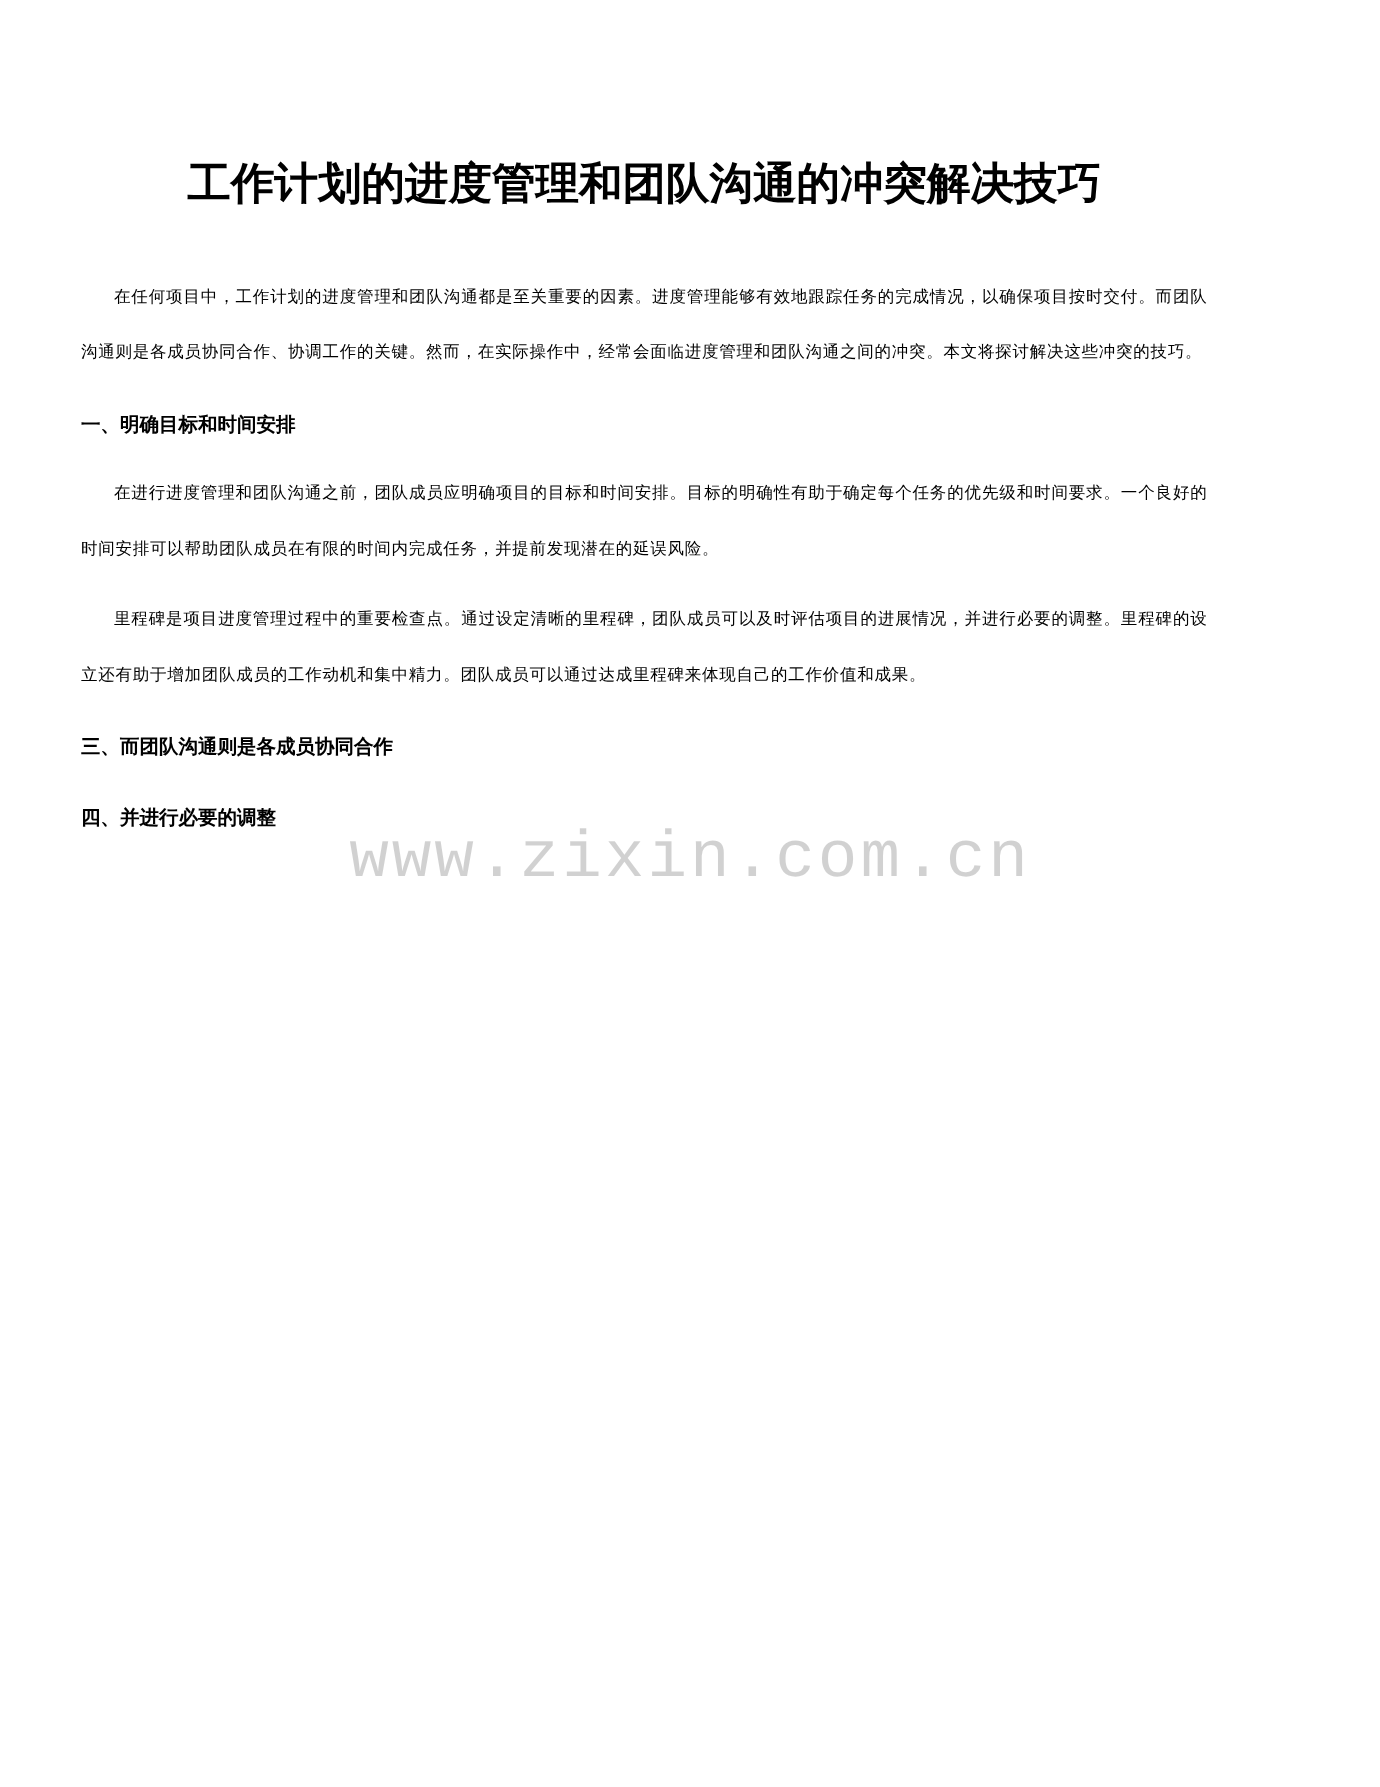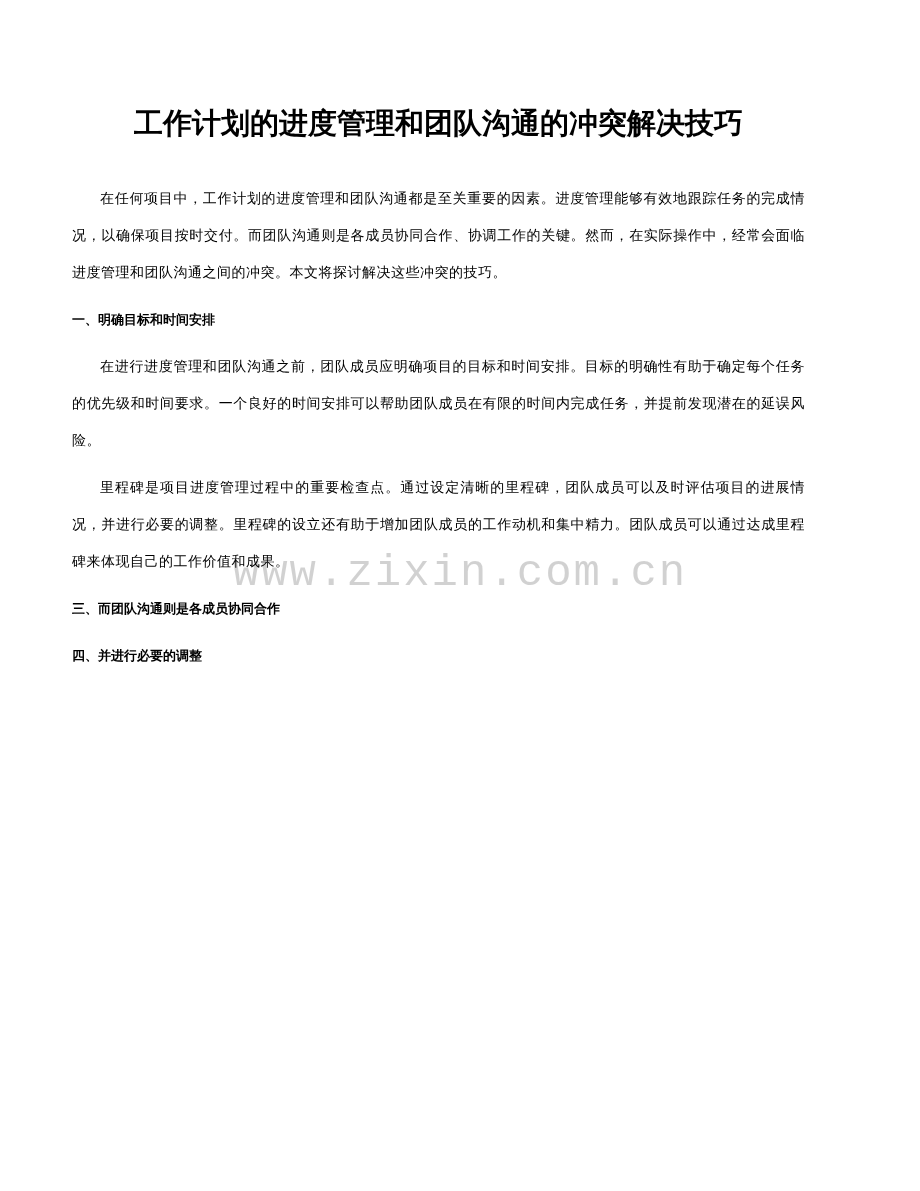--- a/index.html
+++ b/index.html
@@ -6,36 +6,36 @@
     margin: 0;
     padding: 0;
     background: #ffffff;
   }
   .doc-page {
     position: relative;
     width: 920px;
     height: 1191px;
     margin: 0 auto;
     box-sizing: border-box;
-    padding: 92px 115px 0 72px;
+    padding: 92px 115px 0 54px;
     background: #ffffff;
     overflow: hidden;
     font-family: "Liberation Serif", "DejaVu Serif", serif;
     color: #000000;
   }
   .doc-title {
     font-size: 29px;
     line-height: 62px;
     font-weight: bold;
     text-align: center;
     margin: 0 0 26px 0;
     font-family: "Liberation Sans", "DejaVu Sans", sans-serif;
   }
   .para {
-    font-size: 14px;
+    font-size: 11px;
     line-height: 37px;
     text-align: justify;
     text-indent: 2em;
     margin: 0 0 10px 0;
     letter-spacing: 0.5px;
   }
   .heading {
     font-size: 13px;
     line-height: 37px;
     font-weight: bold;

